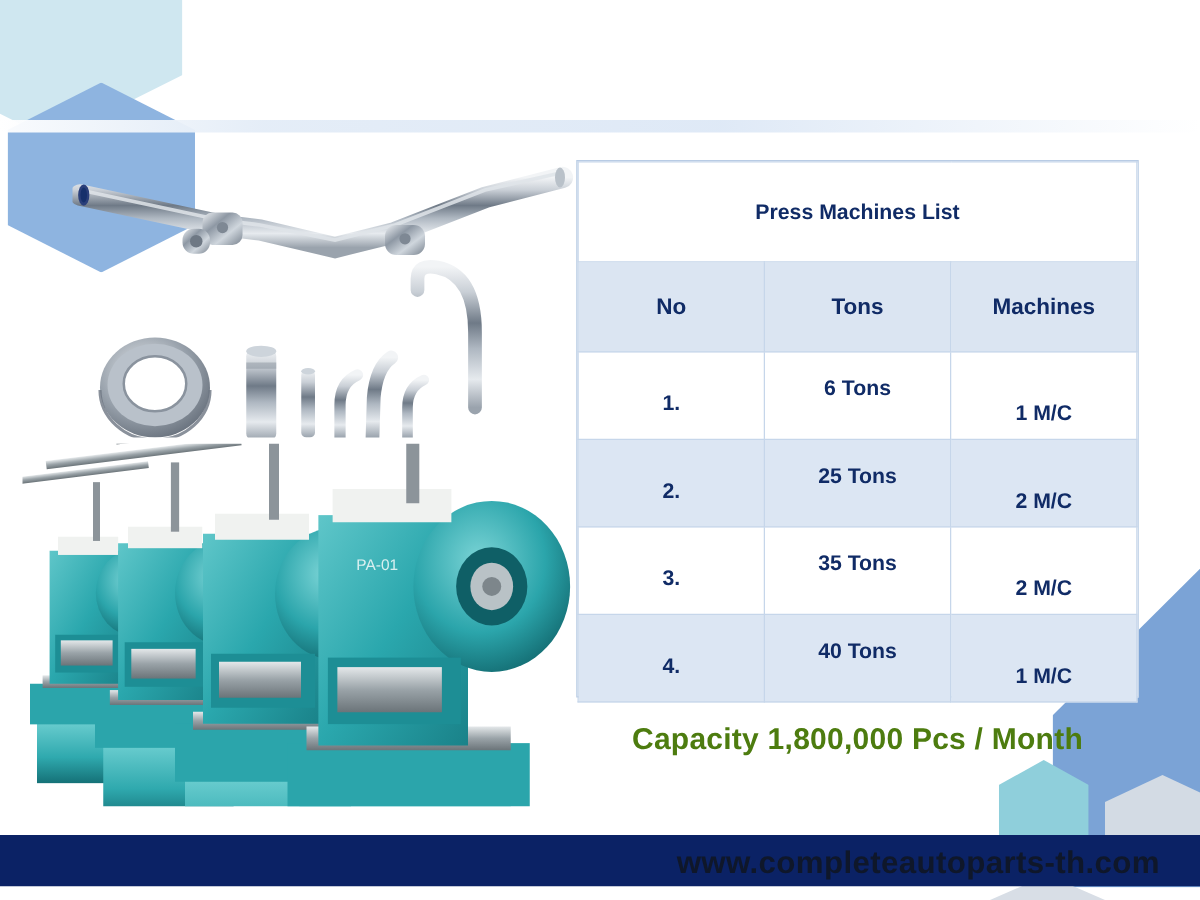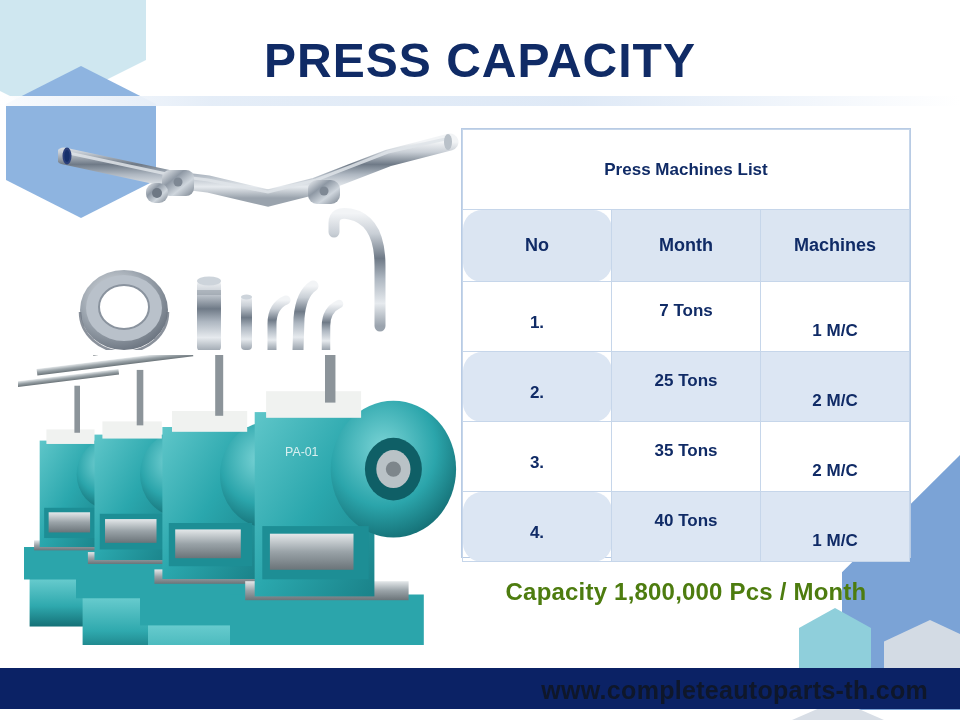--- a/index.html
+++ b/index.html
@@ -76,21 +76,21 @@
     height:80px;
   }
   tr.head td{
     background:#dbe5f2;
     font-size:18px;
     height:72px;
   }
   tr.row-odd td{background:#ffffff;}
   tr.row-even td{background:#dce6f3;}
   tr.body td{height:70px;font-size:17px;}
-  td.c-no{width:94px;font-size:17px;padding-top:14px;border-radius:19px;}
+  td.c-no{width:94px;font-size:17px;padding-top:14px;}
   td.c-size{width:187px;font-size:17px;padding-bottom:12px;}
   td.c-machine{font-size:17px;padding-top:30px;}
   tr.head td.c-no,tr.head td.c-size,tr.head td.c-machine{padding:0;}
 
   .capacity{
     position:absolute;left:461px;top:578px;width:450px;
     text-align:center;
     color:#4d7c0f;
     font-size:24px;font-weight:bold;
     letter-spacing:.2px;
@@ -122,21 +122,20 @@
   <div class="hex" id="hex-teal">
     <div class="hex-shape" style="background:#8fcfdb;"></div>
   </div>
   <div class="hex" id="hex-gray2">
     <div class="hex-shape" style="background:#d3dbe4;"></div>
   </div>
   <div class="hex" id="hex-gray">
     <div class="hex-shape" style="background:#d8dee6;"></div>
   </div>
 
-  <div class="title">PRESS CAPACITY</div>
 
   <svg class="photo" id="photo-parts" viewBox="0 0 404 222">
     <defs>
       <linearGradient id="chrome" x1="0" y1="0" x2="0" y2="1">
         <stop offset="0%" stop-color="#f2f4f6"></stop>
         <stop offset="18%" stop-color="#c9cfd6"></stop>
         <stop offset="40%" stop-color="#6f7a87"></stop>
         <stop offset="58%" stop-color="#aeb7c1"></stop>
         <stop offset="80%" stop-color="#e6eaee"></stop>
         <stop offset="100%" stop-color="#9aa3ad"></stop>
@@ -283,26 +282,26 @@
   </svg>
 
   <div class="table-wrap">
     <table class="press">
       <tbody>
         <tr>
           <td class="title-cell" colspan="3">Press Machines List</td>
         </tr>
         <tr class="head">
           <td class="c-no">No</td>
-          <td class="c-size">Month</td>
+          <td class="c-size">Tons</td>
           <td class="c-machine">Machines</td>
         </tr>
         <tr class="body row-odd">
           <td class="c-no">1.</td>
-          <td class="c-size">7 Tons</td>
+          <td class="c-size">6 Tons</td>
           <td class="c-machine">1 M/C</td>
         </tr>
         <tr class="body row-even">
           <td class="c-no">2.</td>
           <td class="c-size">25 Tons</td>
           <td class="c-machine">2 M/C</td>
         </tr>
         <tr class="body row-odd">
           <td class="c-no">3.</td>
           <td class="c-size">35 Tons</td>

